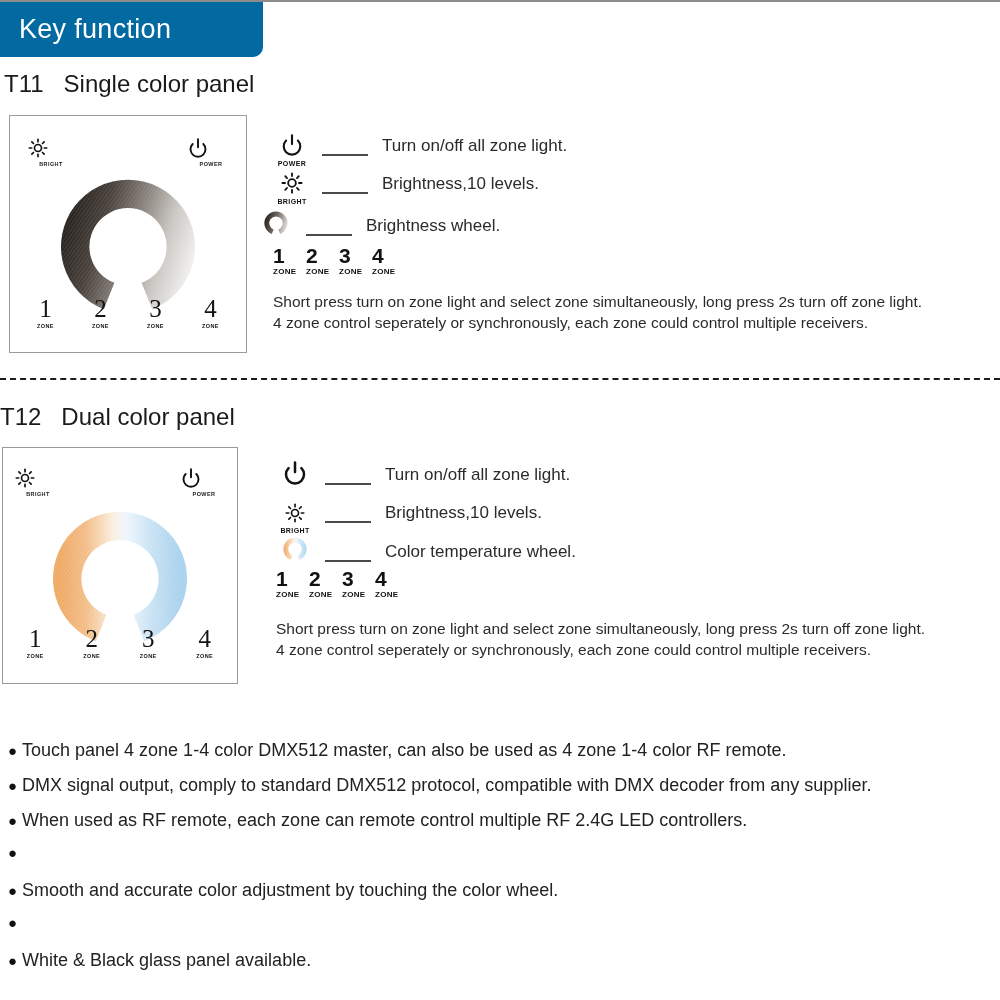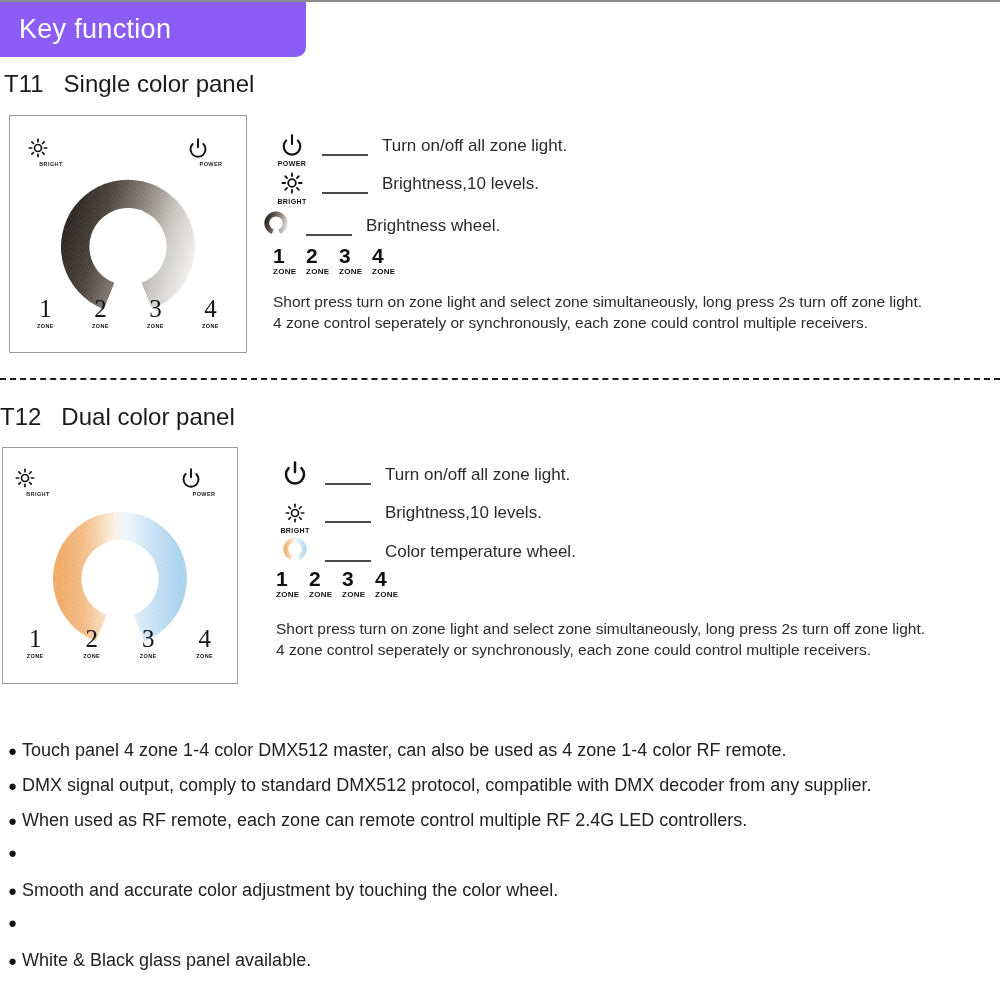--- a/index.html
+++ b/index.html
@@ -22,23 +22,23 @@
     top: 0; left: 0;
     width: 1000px;
     height: 2px;
     background: #8c8c8c;
   }
 
   
   .banner {
     position: absolute;
     top: 2px; left: 0;
-    width: 306px;
+    width: 263px;
     height: 55px;
-    background: #8b5cf6;
+    background: #0369a1;
     border-bottom-right-radius: 10px;
     display: flex;
     align-items: center;
   }
   .banner-title {
     color: #ffffff;
     font-size: 27px;
     font-weight: 400;
     letter-spacing: 0.3px;
     margin-left: 19px;

